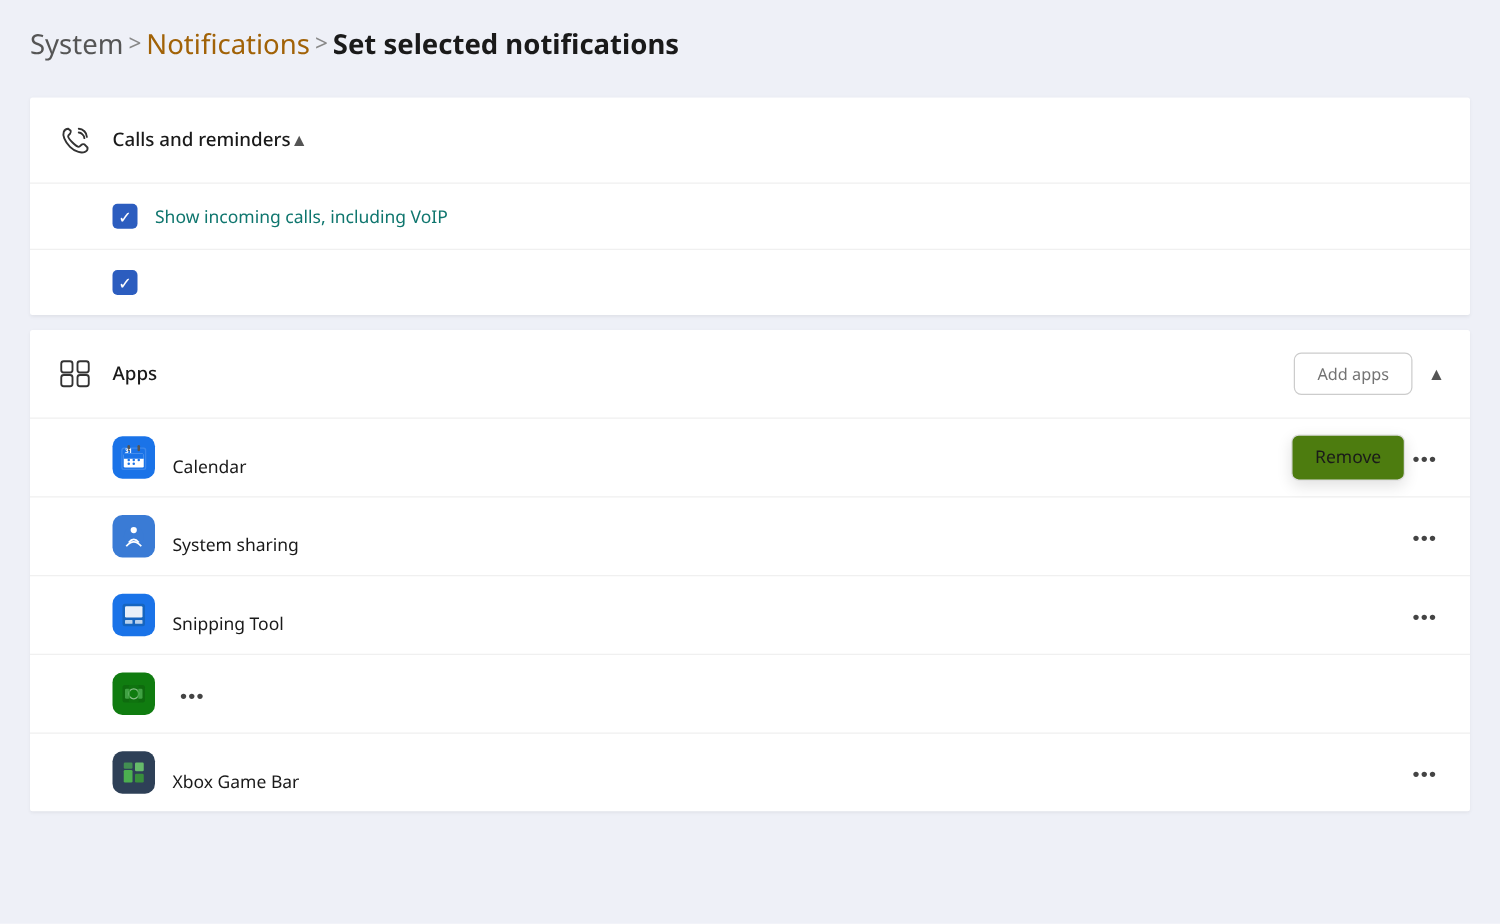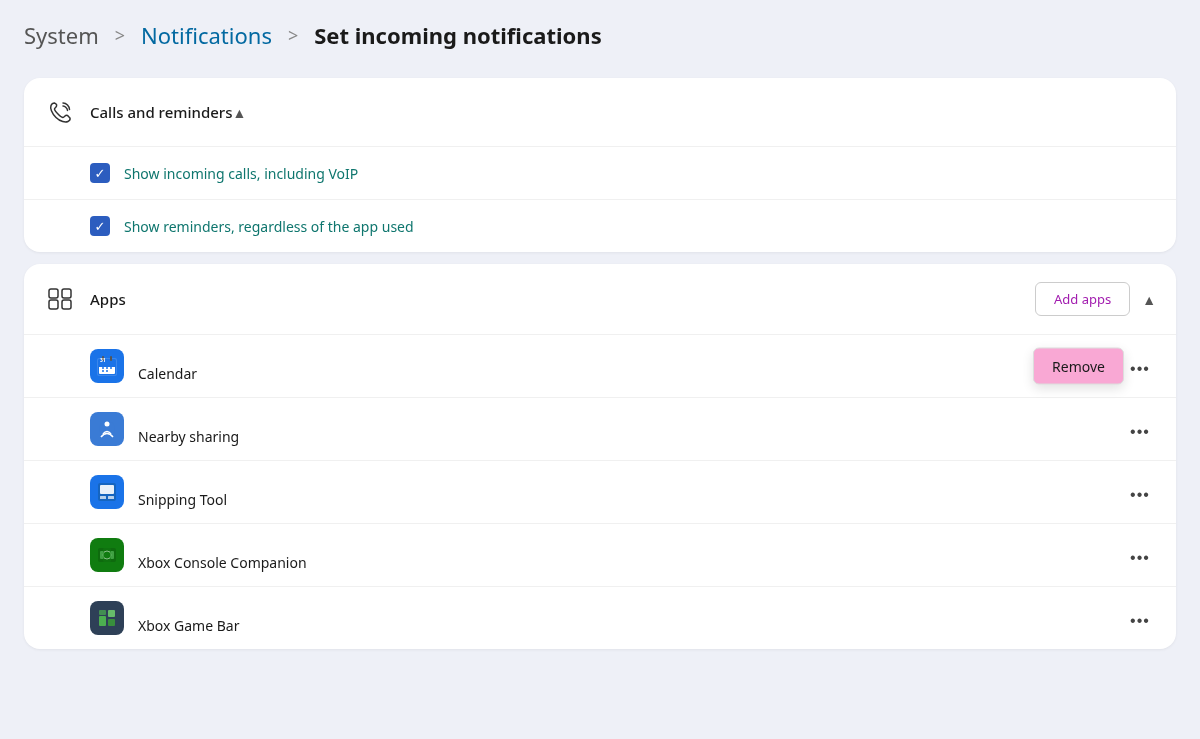--- a/index.html
+++ b/index.html
@@ -8,49 +8,49 @@
       background: #eef0f7;
       min-height: 739px;
       padding: 20px 24px;
       color: #1a1a1a;
     }
 
     
     .breadcrumb {
       display: flex;
       align-items: center;
-      gap: 16px;
+      gap: 4px;
       margin-bottom: 28px;
     }
     .breadcrumb-system {
       font-size: 22px;
       color: #555;
       font-weight: 400;
       cursor: pointer;
     }
     .breadcrumb-sep {
       font-size: 18px;
       color: #888;
     }
     .breadcrumb-notifications {
       font-size: 22px;
-      color: #0369a1;
+      color: #a16207;
       font-weight: 400;
       cursor: pointer;
     }
     .breadcrumb-current {
       font-size: 22px;
       color: #1a1a1a;
       font-weight: 700;
     }
 
     
     .section {
       background: #fff;
-      border-radius: 16px;
+      border-radius: 2px;
       margin-bottom: 12px;
       overflow: hidden;
       box-shadow: 0 1px 3px rgba(0,0,0,0.06);
     }
 
     .section-header {
       display: flex;
       align-items: center;
       padding: 18px 20px;
       cursor: pointer;
@@ -163,58 +163,58 @@
       color: #444;
       letter-spacing: 1px;
     }
 
     
     .remove-popup {
       position: absolute;
       right: 52px;
       top: 50%;
       transform: translateY(-50%);
-      background: #f9a8d4;
+      background: #4d7c0f;
       border: 1px solid #ddd;
       border-radius: 6px;
       padding: 8px 18px;
       font-size: 14px;
       color: #1a1a1a;
       box-shadow: 0 4px 12px rgba(0,0,0,0.12);
       cursor: pointer;
       white-space: nowrap;
       z-index: 10;
     }
 
     
     .add-apps-btn {
       border: 1px solid #ccc;
       background: #fff;
       border-radius: 6px;
       padding: 7px 18px;
       font-size: 13px;
       cursor: pointer;
-      color: #a21caf;
+      color: #737373;
       font-family: inherit;
     }
 
     
     svg {
       display: block;
     }
   </style>
 </head>
 <body>
 
 <div class="breadcrumb">
   <span class="breadcrumb-system">System</span>
   <span class="breadcrumb-sep">&gt;</span>
   <span class="breadcrumb-notifications">Notifications</span>
   <span class="breadcrumb-sep">&gt;</span>
-  <span class="breadcrumb-current">Set incoming notifications</span>
+  <span class="breadcrumb-current">Set selected notifications</span>
 </div>
 
 <div class="section">
   <div class="section-header">
     <div class="section-icon">
 
       <svg width="24" height="24" viewBox="0 0 24 24" fill="none">
         <path d="M6.5 3C6.5 3 4 3 3 5.5C2 8 3.5 13 8 17.5C12.5 22 17.5 22.5 20 21.5C22.5 20.5 22 18 22 18L19.5 15.5C19.5 15.5 18 15 17 16C16 17 15.5 17.5 15 17.5C14.5 17.5 12.5 16.5 10 14C7.5 11.5 6.5 9.5 6.5 9C6.5 8.5 7 8 8 7C9 6 8.5 4.5 8.5 4.5L6.5 3Z" stroke="#333" stroke-width="1.5" fill="none"></path>
         <path d="M15 3C16 3 18 3.5 19.5 5C21 6.5 21.5 8.5 21.5 9.5" stroke="#333" stroke-width="1.5" stroke-linecap="round"></path>
         <path d="M15 6C15.8 6 17 6.4 18 7.5C19 8.5 19.5 9.5 19.5 10.5" stroke="#333" stroke-width="1.5" stroke-linecap="round"></path>
@@ -230,21 +230,20 @@
     <div class="checkbox">
       <span class="checkbox-check">✓</span>
     </div>
     <span class="checkbox-label">Show incoming calls, including VoIP</span>
   </div>
 
   <div class="checkbox-row">
     <div class="checkbox">
       <span class="checkbox-check">✓</span>
     </div>
-    <span class="checkbox-label">Show reminders, regardless of the app used</span>
   </div>
 </div>
 
 <div class="section">
   <div class="section-header">
     <div class="section-icon">
 
       <svg width="26" height="24" viewBox="0 0 26 24" fill="none">
         <rect x="2" y="2" width="9" height="9" rx="2" stroke="#333" stroke-width="1.5" fill="none"></rect>
         <rect x="15" y="2" width="9" height="9" rx="2" stroke="#333" stroke-width="1.5" fill="none"></rect>
@@ -287,21 +286,21 @@
 
   <div class="app-row">
     <div class="app-icon" style="background:#3a7bd5; border-radius:8px;">
       <svg width="24" height="24" viewBox="0 0 24 24" fill="none">
         <circle cx="12" cy="12" r="8" fill="#3a7bd5"></circle>
         <circle cx="12" cy="7" r="2.5" fill="white"></circle>
         <path d="M8 17 Q12 12 16 17" stroke="white" stroke-width="1.5" fill="none"></path>
         <path d="M6 20 Q12 13 18 20" stroke="white" stroke-width="1.5" fill="none"></path>
       </svg>
     </div>
-    <span class="app-name">Nearby sharing</span>
+    <span class="app-name">System sharing</span>
     <button class="more-btn">
       <span>•••</span>
     </button>
   </div>
 
   <div class="app-row">
     <div class="app-icon" style="background:#1a73e8; border-radius:8px;">
       <svg width="24" height="24" viewBox="0 0 24 24" fill="none">
         <rect x="3" y="3" width="18" height="18" rx="2" fill="#1565c0"></rect>
         <rect x="5" y="5" width="14" height="9" rx="1" fill="white" opacity="0.9"></rect>
@@ -318,21 +317,20 @@
   <div class="app-row">
     <div class="app-icon" style="background:#107c10; border-radius:8px;">
       <svg width="24" height="24" viewBox="0 0 24 24" fill="none">
         <rect x="3" y="5" width="18" height="14" rx="2" fill="#0e6b0e"></rect>
         <circle cx="12" cy="12" r="4" fill="#107c10" stroke="white" stroke-width="1"></circle>
         <rect x="5" y="8" width="4" height="8" rx="1" fill="#4caf50" opacity="0.8"></rect>
         <rect x="15" y="8" width="4" height="8" rx="1" fill="#4caf50" opacity="0.8"></rect>
         <rect x="8" y="5" width="8" height="14" rx="1" fill="#107c10" opacity="0.5"></rect>
       </svg>
     </div>
-    <span class="app-name">Xbox Console Companion</span>
     <button class="more-btn">
       <span>•••</span>
     </button>
   </div>
 
   <div class="app-row">
     <div class="app-icon" style="background:#2e4057; border-radius:8px;">
       <svg width="24" height="24" viewBox="0 0 24 24" fill="none">
         <rect x="2" y="2" width="20" height="20" rx="3" fill="#2e4057"></rect>
         <rect x="4" y="10" width="7" height="10" rx="1" fill="#4caf50"></rect>

